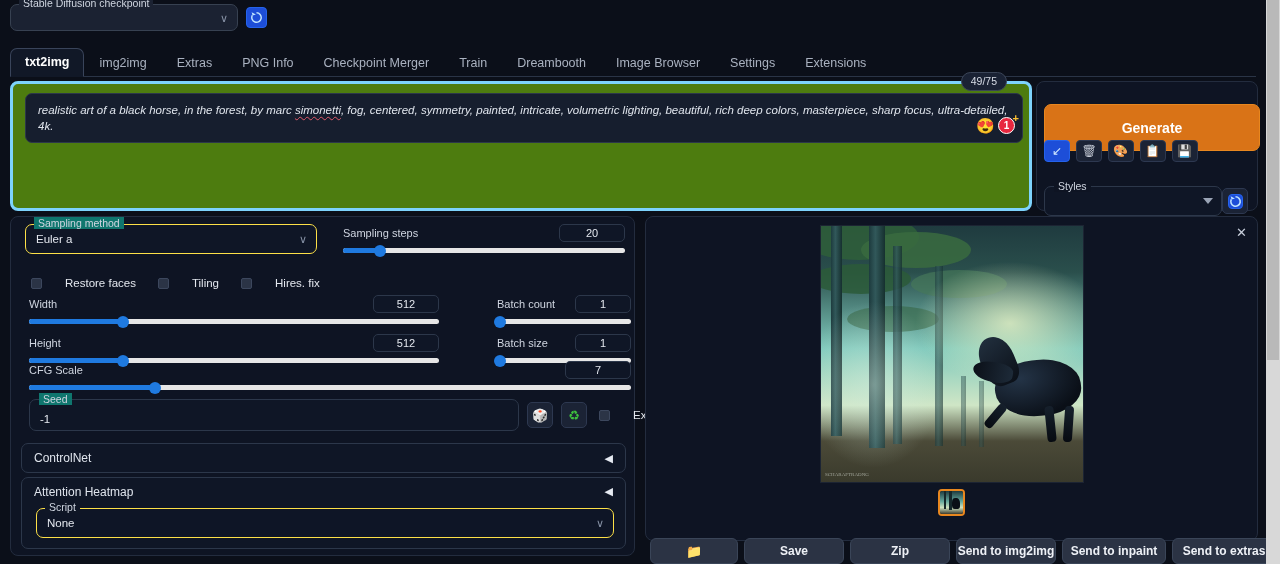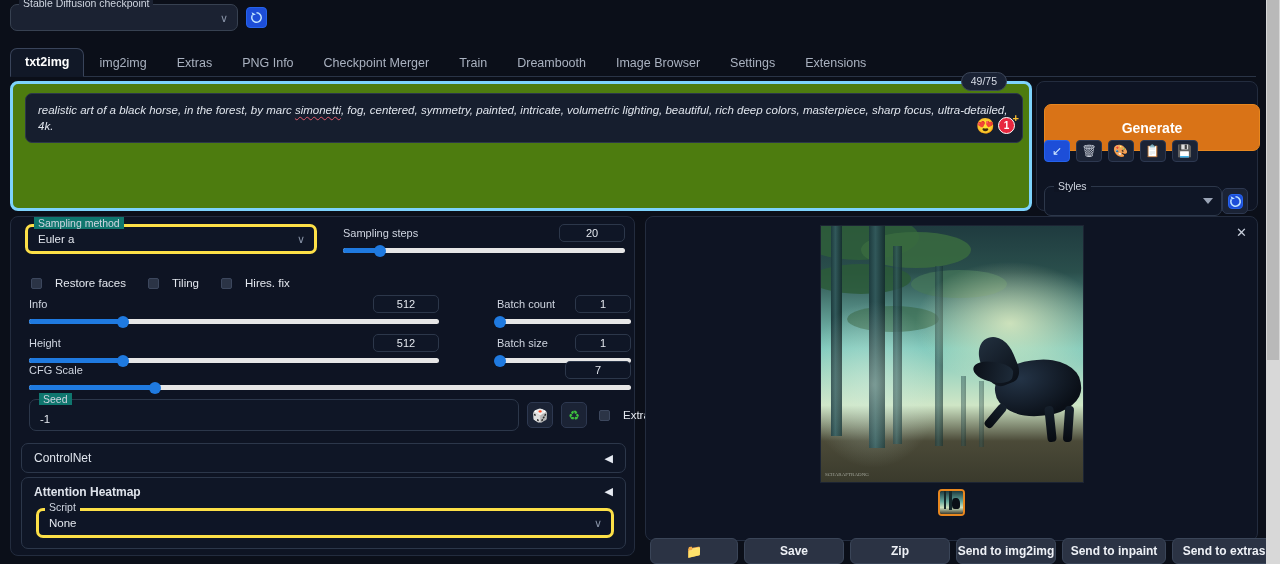--- a/index.html
+++ b/index.html
@@ -160,21 +160,21 @@
   }
 
   
   .settings-panel {
     position: absolute; top: 216px; left: 10px; width: 625px; height: 340px;
     background: #0e1423; border: 1px solid #232c3e; border-radius: 8px;
   }
   .sampler-wrap { position: absolute; left: 14px; top: 7px; width: 292px; }
   .select-box {
     position: relative; width: 100%; height: 30px;
-    background: #0f1626; border: 3px solid #fde047; border-radius: 7px;
+    background: #0f1626; border: 1px solid #fde047; border-radius: 7px;
     display: flex; align-items: center; padding: 0 10px;
     font-size: 11.5px; color: #e3e7ee;
   }
   .select-box .chev { position: absolute; right: 9px; color: #8792a6; font-size: 11px; }
   .boxlabel {
     position: absolute; top: -7px; left: 9px;
     background: #0f766e; padding: 0 4px; font-size: 10.5px; color: #cfd5e0;
     line-height: 12px; z-index: 2; white-space: nowrap;
   }
 
@@ -191,21 +191,21 @@
     position: relative; height: 5px; border-radius: 3px;
     background: #e6e6e6; margin-top: 6px;
   }
   .slider .fill { position: absolute; left: 0; top: 0; height: 5px; border-radius: 3px; background: #1f7ae0; }
   .slider .knob {
     position: absolute; top: 50%; transform: translate(-50%, -50%);
     width: 12px; height: 12px; border-radius: 50%; background: #1f7ae0;
   }
 
   .checks-row { position: absolute; left: 20px; top: 60px; display: flex; gap: 22px; align-items: center; }
-  .chk { display: flex; align-items: center; gap: 13px; font-size: 11.5px; color: #e3e7ee; }
+  .chk { display: flex; align-items: center; gap: 23px; font-size: 11.5px; color: #e3e7ee; }
   .chkbox { width: 11px; height: 11px; border-radius: 2px; background: #2b3446; border: 1px solid #3c475d; }
 
   .dims-col { position: absolute; left: 18px; top: 78px; width: 410px; }
   .dim-row { position: relative; margin-bottom: 10px; }
   .dim-head { display: flex; align-items: center; justify-content: space-between; }
 
   .swap-btn {
     position: absolute; left: 446px; top: 305px; width: 25px; height: 25px;
     background: #1b2335; border: 1px solid #2d3850; border-radius: 5px;
     display: flex; align-items: center; justify-content: center;
@@ -234,21 +234,21 @@
     display: flex; align-items: center; justify-content: space-between;
     padding: 0 12px; font-size: 12px; color: #dfe4ec;
   }
   .acc-arrow { color: #e6eaf2; font-size: 11px; }
   .acc1 { top: 226px; }
   .acc-box2 {
     position: absolute; left: 10px; top: 260px; width: 605px; height: 72px;
     background: #0f1626; border: 1px solid #2c374a; border-radius: 7px;
   }
   .acc2-title {
-    position: absolute; left: 12px; top: 7px; font-size: 12px; color: #dfe4ec; font-weight: bold;
+    position: absolute; left: 12px; top: 7px; font-size: 12px; color: #dfe4ec;
   }
   .acc2-arrow { position: absolute; right: 12px; top: 7px; color: #e6eaf2; font-size: 11px; }
   .script-wrap { position: absolute; left: 14px; top: 30px; width: 578px; }
   .script-wrap .boxlabel { background: #0f1626; }
   .script-wrap .select-box { background: #0e1526; text-align: center; }
 
   
   .result-panel {
     position: absolute; top: 216px; left: 645px; width: 613px; height: 325px;
     background: #0e1423; border: 1px solid #232c3e; border-radius: 8px;
@@ -450,21 +450,21 @@
       </span>
       <span class="chk">
         <span class="chkbox"></span>
         <span>Hires. fix</span>
       </span>
     </div>
 
     <div class="dims-col">
       <div class="dim-row">
         <div class="dim-head">
-          <span class="slider-name">Info</span>
+          <span class="slider-name">Width</span>
           <span class="num-box">512</span>
         </div>
         <div class="slider">
           <div class="fill" style="width:23%"></div>
           <div class="knob" style="left:23%"></div>
         </div>
       </div>
       <div class="dim-row">
         <div class="dim-head">
           <span class="slider-name">Height</span>

